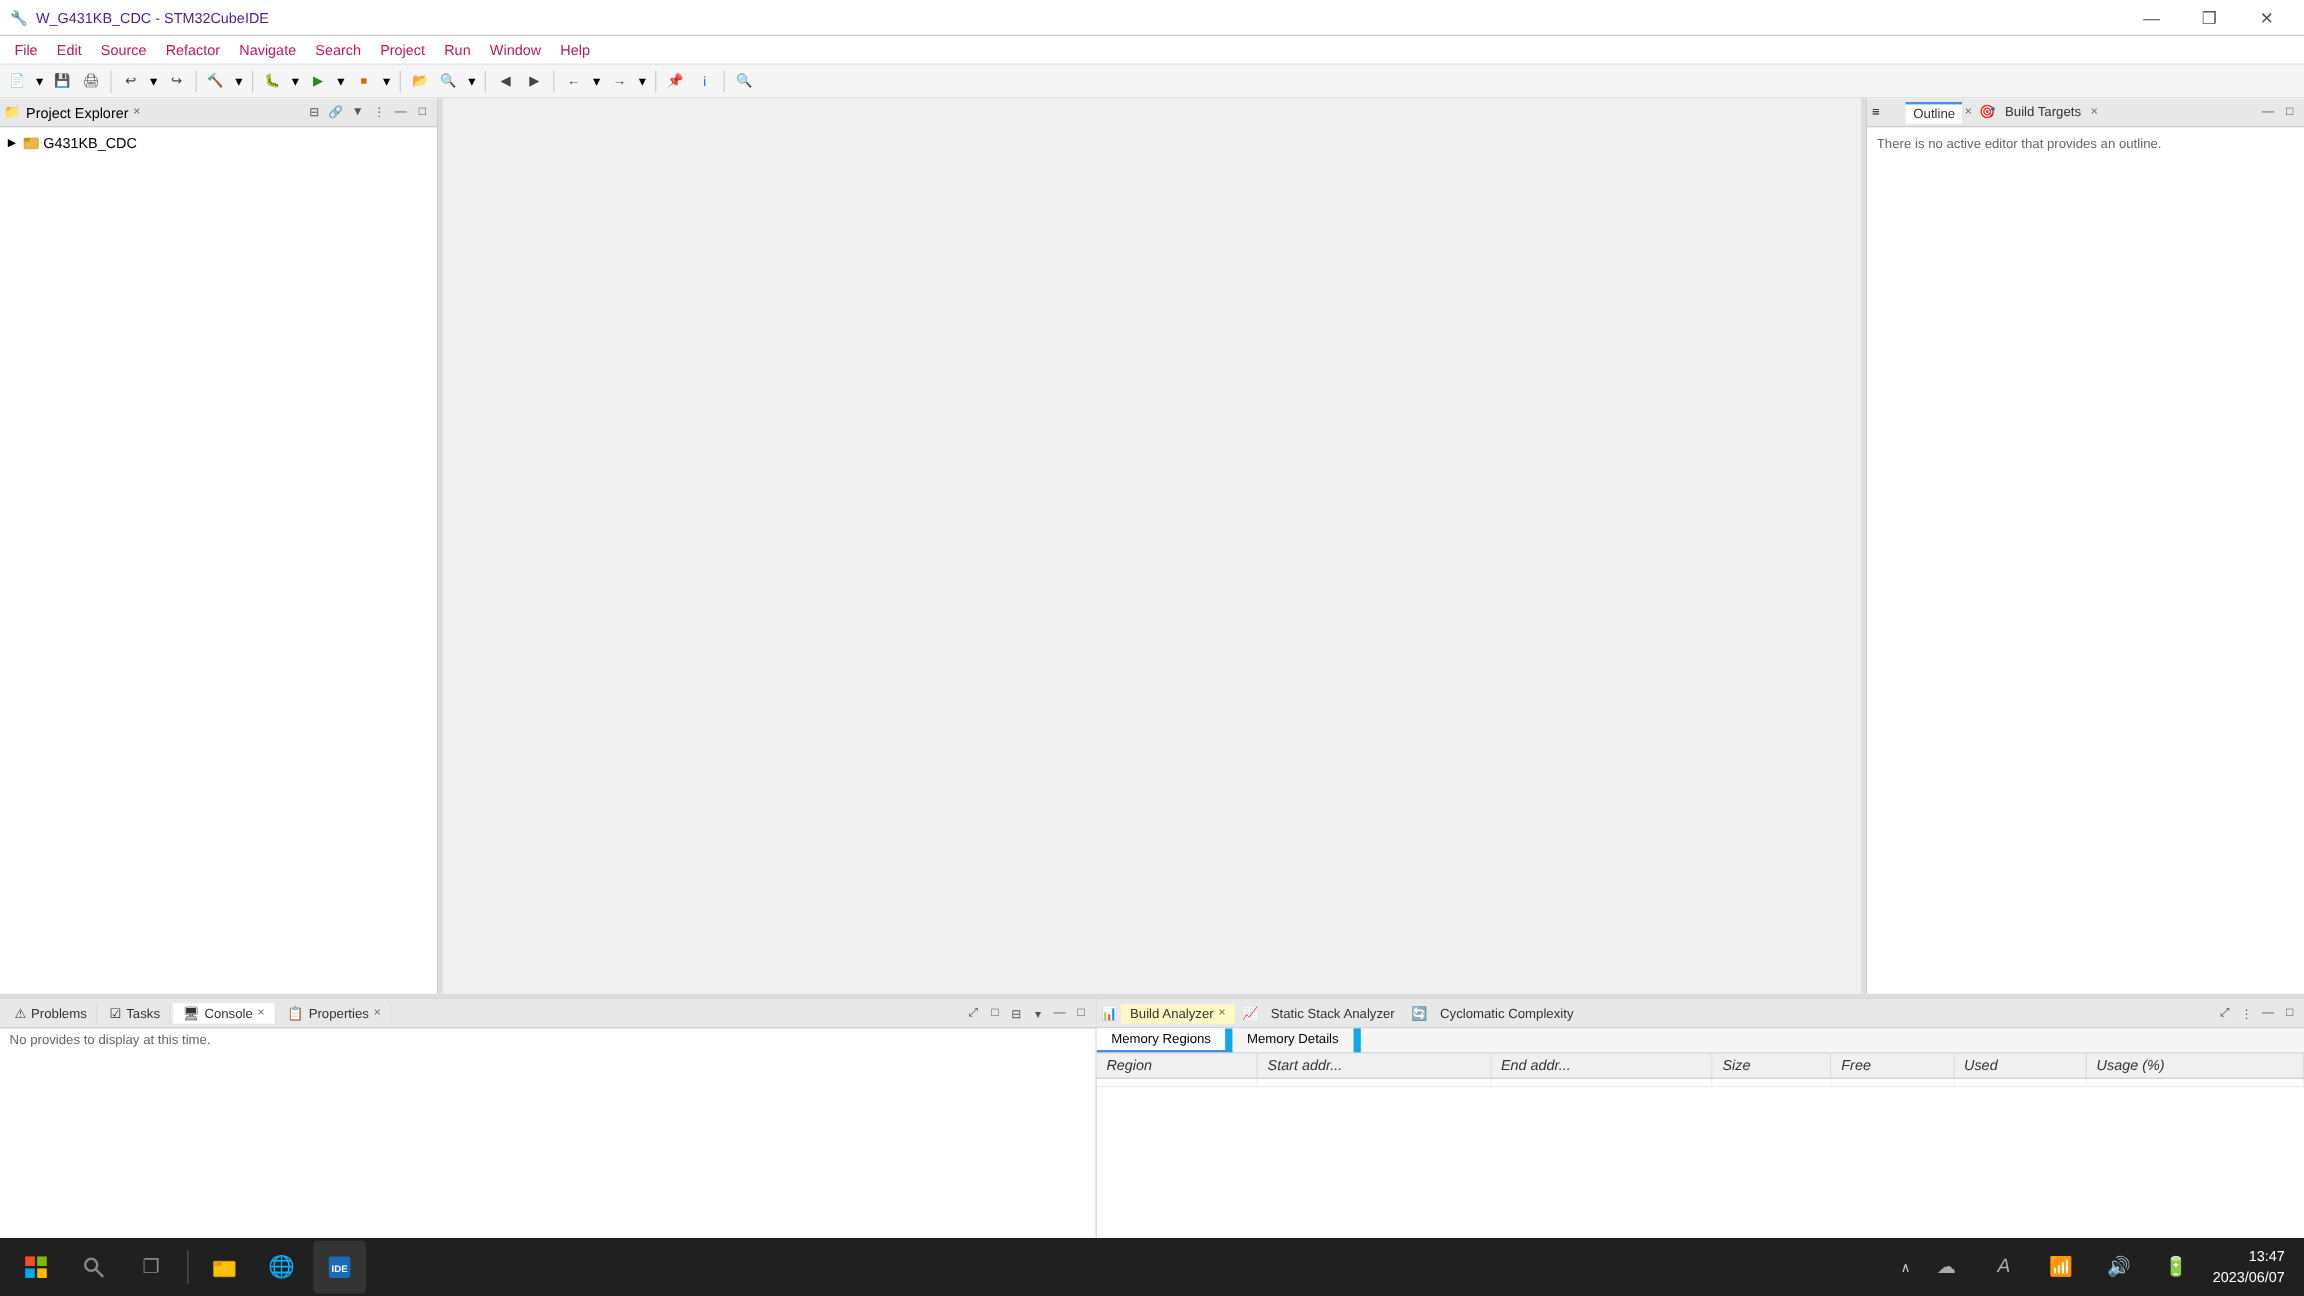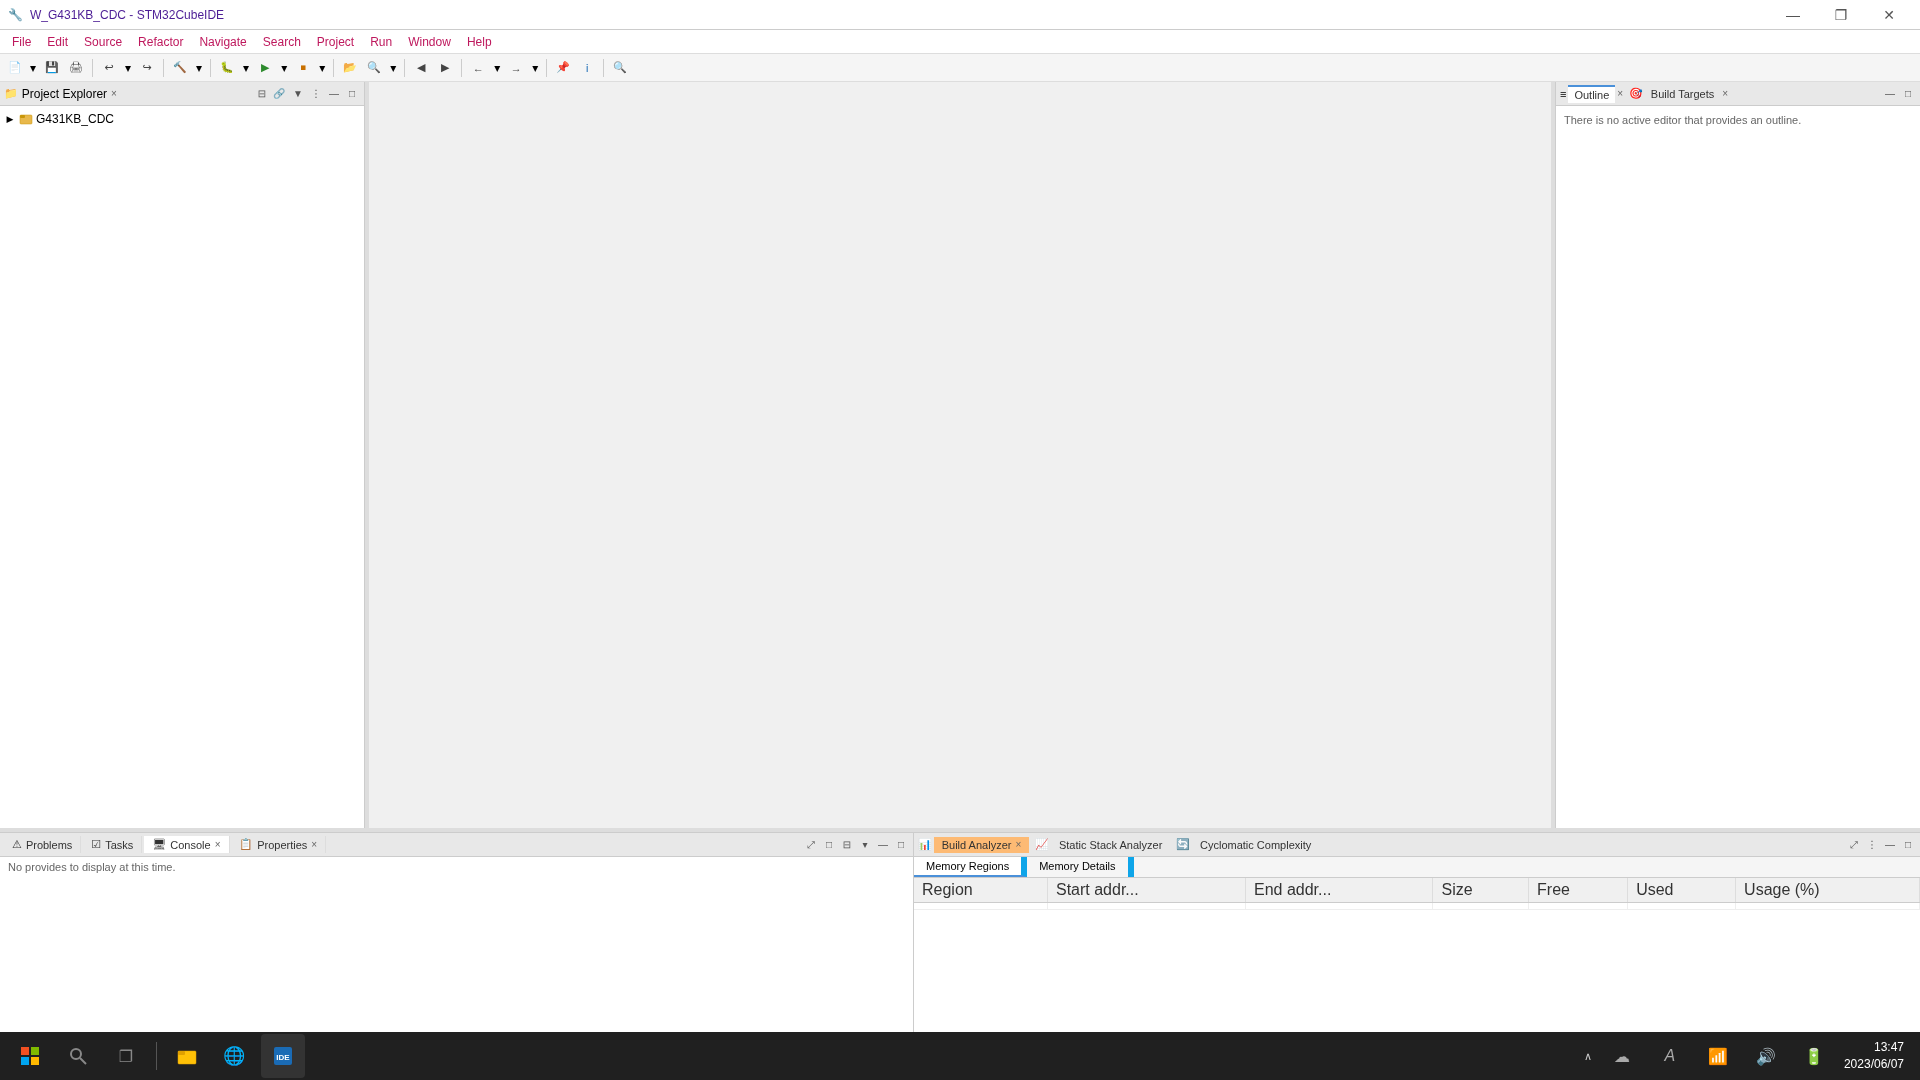--- a/index.html
+++ b/index.html
@@ -222,20 +222,21 @@
       align-items: center;
       gap: 4px;
       font-size: 11px;
       color: #333;
       padding: 2px 6px;
       cursor: pointer;
     }
     .right-panel-tab.active {
       background: #fff;
       border-top: 2px solid #4a90d9;
+      margin-left: 20px;
     }
     #right-panel-content {
       flex: 1;
       padding: 8px;
       font-size: 11px;
       color: #666;
     }
 
     
     #bottom-area {
@@ -311,21 +312,21 @@
     .bottom-right-tab {
       display: flex;
       align-items: center;
       gap: 4px;
       font-size: 11px;
       color: #333;
       padding: 2px 8px;
       cursor: pointer;
     }
     .bottom-right-tab.active {
-      background: #fdba74;
+      background: #fef9c3;
     }
     #bottom-right-actions {
       margin-left: auto;
       display: flex;
       gap: 2px;
       align-items: center;
     }
 
     
     #memory-tabs {
@@ -341,21 +342,22 @@
     }
     .memory-tab.active {
       background: #fff;
       border-bottom: 2px solid #4a90d9;
     }
 
     
     #memory-table {
       width: 100%;
       border-collapse: collapse;
-      font-size: 16px;
+      font-size: 12px;
+      font-style: italic;
     }
     #memory-table th {
       background: #f0f0f0;
       border-bottom: 1px solid #ccc;
       border-right: 1px solid #ddd;
       padding: 3px 8px;
       text-align: left;
       font-weight: normal;
       color: #333;
     }

